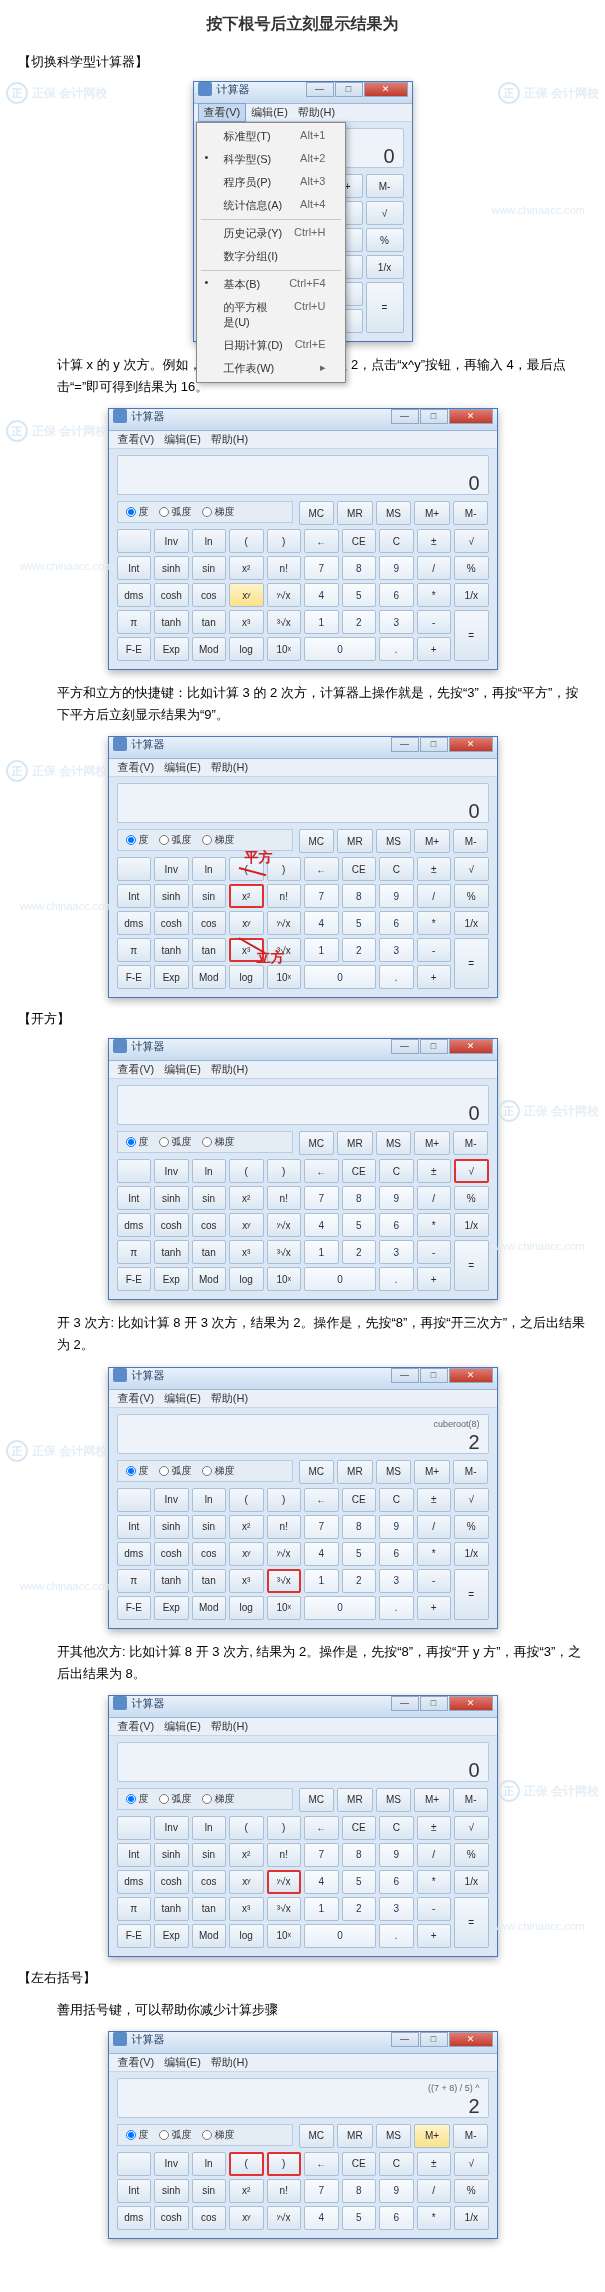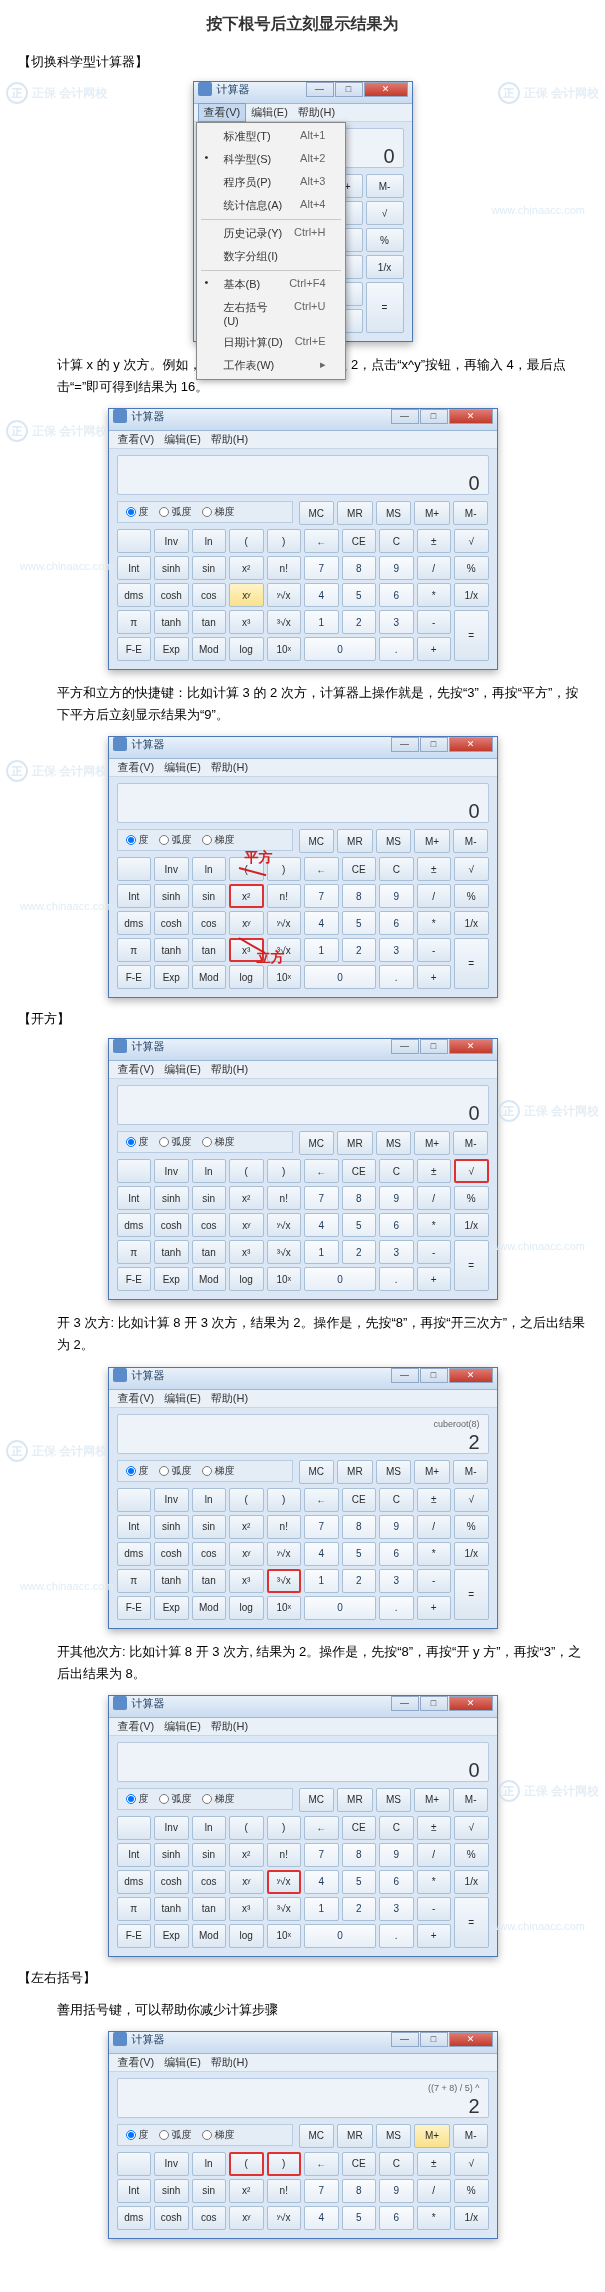--- a/index.html
+++ b/index.html
@@ -112,21 +112,21 @@
             <div class="mi">
               <span>数字分组(I)</span>
               <span style="color: rgb(102, 102, 102);"></span>
             </div>
             <div class="sep"></div>
             <div class="mi dot">
               <span>基本(B)</span>
               <span style="color: rgb(102, 102, 102); text-align: center;">Ctrl+F4</span>
             </div>
             <div class="mi">
-              <span>左右括号(U)</span>
+              <span>的平方根是(U)</span>
               <span style="color: rgb(102, 102, 102); margin-left: 16px;">Ctrl+U</span>
             </div>
             <div class="mi">
               <span>日期计算(D)</span>
               <span style="color: rgb(102, 102, 102);">Ctrl+E</span>
             </div>
             <div class="mi">
               <span>工作表(W)</span>
               <span style="color: rgb(102, 102, 102);">▸</span>
             </div>

